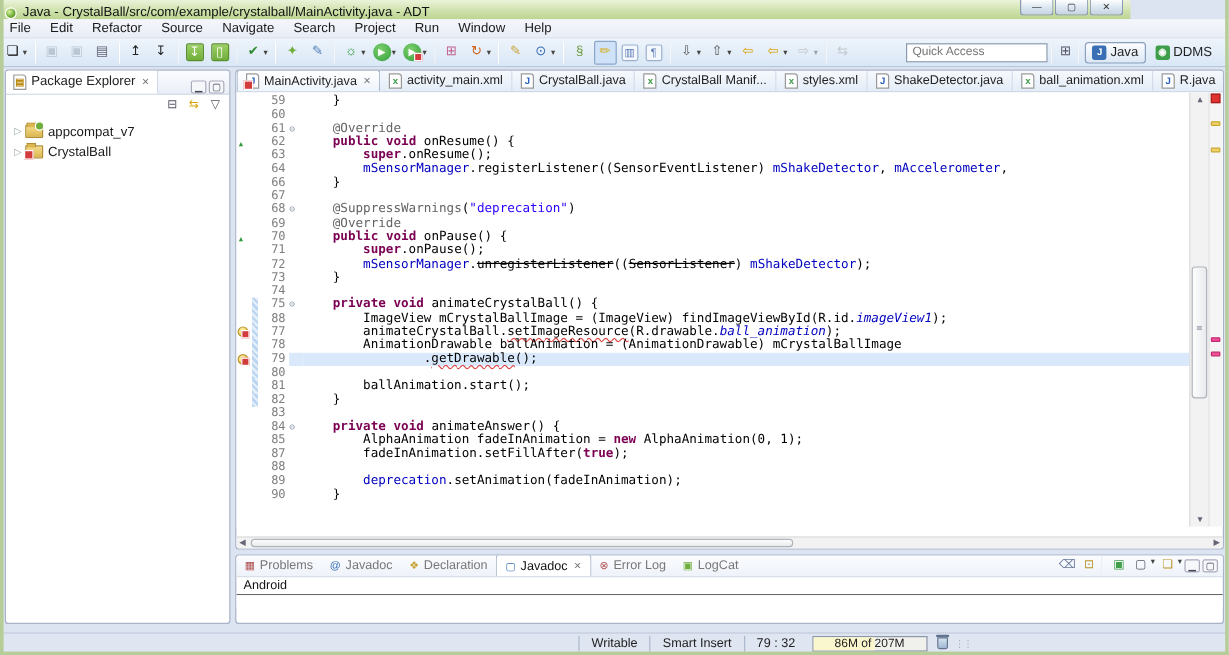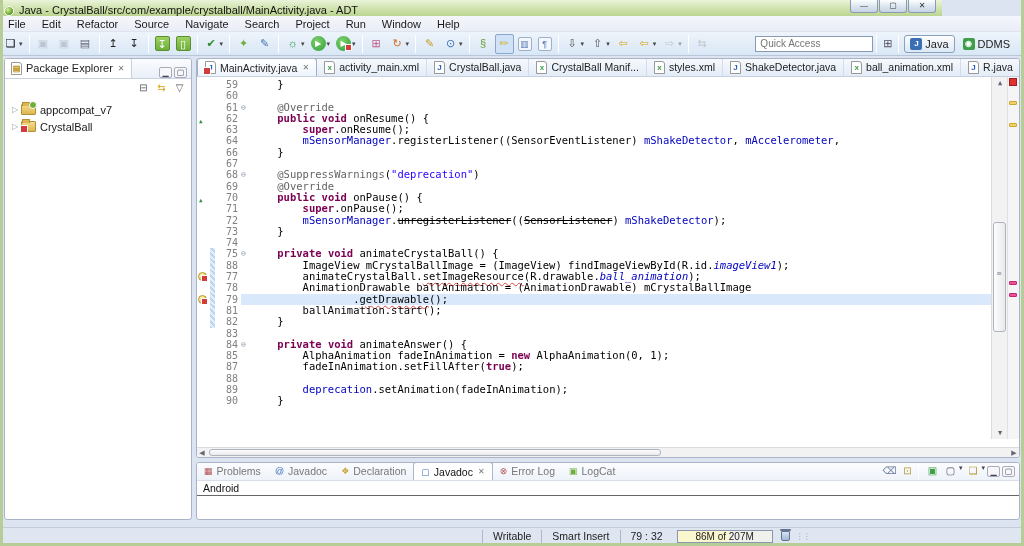--- a/index.html
+++ b/index.html
@@ -367,20 +367,21 @@
           <span class="cl"><span class="ann"><span class="ovr">▲</span></span><span class="qd"></span><span class="num">70</span><span class="fold"></span><span class="codeln"><span>    </span><span class="c-k">public</span><span> </span><span class="c-k">void</span><span> onPause() {</span></span></span>
           <span class="cl"><span class="ann"></span><span class="qd"></span><span class="num">71</span><span class="fold"></span><span class="codeln"><span>        </span><span class="c-k">super</span><span>.onPause();</span></span></span>
           <span class="cl"><span class="ann"></span><span class="qd"></span><span class="num">72</span><span class="fold"></span><span class="codeln"><span>        </span><span class="c-v">mSensorManager</span><span>.</span><span class="c-st">unregisterListener</span><span>((</span><span class="c-st">SensorListener</span><span>) </span><span class="c-v">mShakeDetector</span><span>);</span></span></span>
           <span class="cl"><span class="ann"></span><span class="qd"></span><span class="num">73</span><span class="fold"></span><span class="codeln"><span>    }</span></span></span>
           <span class="cl"><span class="ann"></span><span class="qd"></span><span class="num">74</span><span class="fold"></span><span class="codeln"></span></span>
           <span class="cl"><span class="ann"></span><span class="qd on"></span><span class="num">75</span><span class="fold">⊖</span><span class="codeln"><span>    </span><span class="c-k">private</span><span> </span><span class="c-k">void</span><span> animateCrystalBall() {</span></span></span>
           <span class="cl"><span class="ann"></span><span class="qd on"></span><span class="num">88</span><span class="fold"></span><span class="codeln"><span>        ImageView mCrystalBallImage = (ImageView) findImageViewById(R.id.</span><span class="c-si">imageView1</span><span>);</span></span></span>
           <span class="cl"><span class="ann"><span class="bulb"></span></span><span class="qd on"></span><span class="num">77</span><span class="fold"></span><span class="codeln"><span>        animateCrystalBall.</span><span class="c-err">setImageResource</span><span>(R.drawable.</span><span class="c-si">ball_animation</span><span>);</span></span></span>
           <span class="cl"><span class="ann"></span><span class="qd on"></span><span class="num">78</span><span class="fold"></span><span class="codeln"><span>        AnimationDrawable ballAnimation = (AnimationDrawable) mCrystalBallImage</span></span></span>
           <span class="cl cur"><span class="ann"><span class="bulb"></span></span><span class="qd on"></span><span class="num">79</span><span class="fold"></span><span class="codeln"><span>                .</span><span class="c-err">getDrawable</span><span>();</span></span></span>
+          <span class="cl"><span class="ann"></span><span class="qd on"></span><span class="num">80</span><span class="fold"></span><span class="codeln"></span></span>
           <span class="cl"><span class="ann"></span><span class="qd on"></span><span class="num">81</span><span class="fold"></span><span class="codeln"><span>        ballAnimation.start();</span></span></span>
           <span class="cl"><span class="ann"></span><span class="qd on"></span><span class="num">82</span><span class="fold"></span><span class="codeln"><span>    }</span></span></span>
           <span class="cl"><span class="ann"></span><span class="qd"></span><span class="num">83</span><span class="fold"></span><span class="codeln"></span></span>
           <span class="cl"><span class="ann"></span><span class="qd"></span><span class="num">84</span><span class="fold">⊖</span><span class="codeln"><span>    </span><span class="c-k">private</span><span> </span><span class="c-k">void</span><span> animateAnswer() {</span></span></span>
           <span class="cl"><span class="ann"></span><span class="qd"></span><span class="num">85</span><span class="fold"></span><span class="codeln"><span>        AlphaAnimation fadeInAnimation = </span><span class="c-k">new</span><span> AlphaAnimation(0, 1);</span></span></span>
           <span class="cl"><span class="ann"></span><span class="qd"></span><span class="num">87</span><span class="fold"></span><span class="codeln"><span>        fadeInAnimation.setFillAfter(</span><span class="c-k">true</span><span>);</span></span></span>
           <span class="cl"><span class="ann"></span><span class="qd"></span><span class="num">88</span><span class="fold"></span><span class="codeln"></span></span>
           <span class="cl"><span class="ann"></span><span class="qd"></span><span class="num">89</span><span class="fold"></span><span class="codeln"><span>        </span><span class="c-v">deprecation</span><span>.setAnimation(fadeInAnimation);</span></span></span>
           <span class="cl"><span class="ann"></span><span class="qd"></span><span class="num">90</span><span class="fold"></span><span class="codeln"><span>    }</span></span></span>
         </div>

